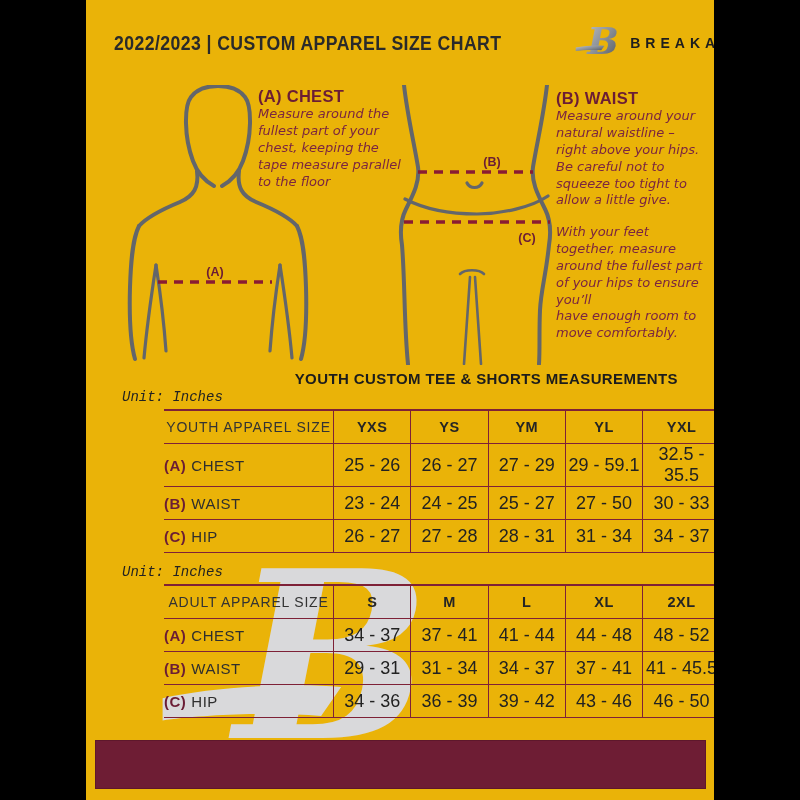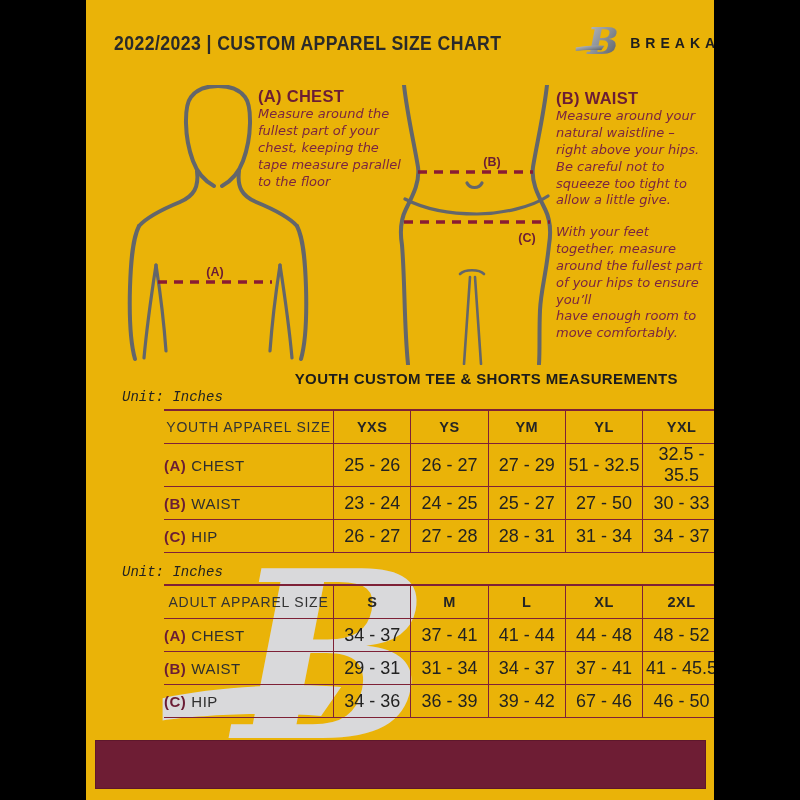--- a/index.html
+++ b/index.html
@@ -165,21 +165,21 @@
       <th class="sizecol">YS</th>
       <th class="sizecol">YM</th>
       <th class="sizecol">YL</th>
       <th class="sizecol">YXL</th>
     </tr>
     <tr>
       <td class="rowlabel"><span class="pfx">(A)</span><span>CHEST</span></td>
       <td class="val">25 - 26</td>
       <td class="val">26 - 27</td>
       <td class="val">27 - 29</td>
-      <td class="val">51 - 32.5</td>
+      <td class="val">29 - 59.1</td>
       <td class="val">32.5 - 35.5</td>
     </tr>
     <tr>
       <td class="rowlabel"><span class="pfx">(B)</span><span>WAIST</span></td>
       <td class="val">23 - 24</td>
       <td class="val">24 - 25</td>
       <td class="val">25 - 27</td>
       <td class="val">27 - 50</td>
       <td class="val">30 - 33</td>
     </tr>
@@ -227,20 +227,20 @@
       <td class="val">31 - 34</td>
       <td class="val">34 - 37</td>
       <td class="val">37 - 41</td>
       <td class="val">41 - 45.5</td>
     </tr>
     <tr>
       <td class="rowlabel"><span class="pfx">(C)</span><span>HIP</span></td>
       <td class="val">34 - 36</td>
       <td class="val">36 - 39</td>
       <td class="val">39 - 42</td>
-      <td class="val">67 - 46</td>
+      <td class="val">43 - 46</td>
       <td class="val">46 - 50</td>
     </tr>
   </tbody>
     </table>
 
   <div class="footer-bar"></div>
 </div>
 
 </body></html>

